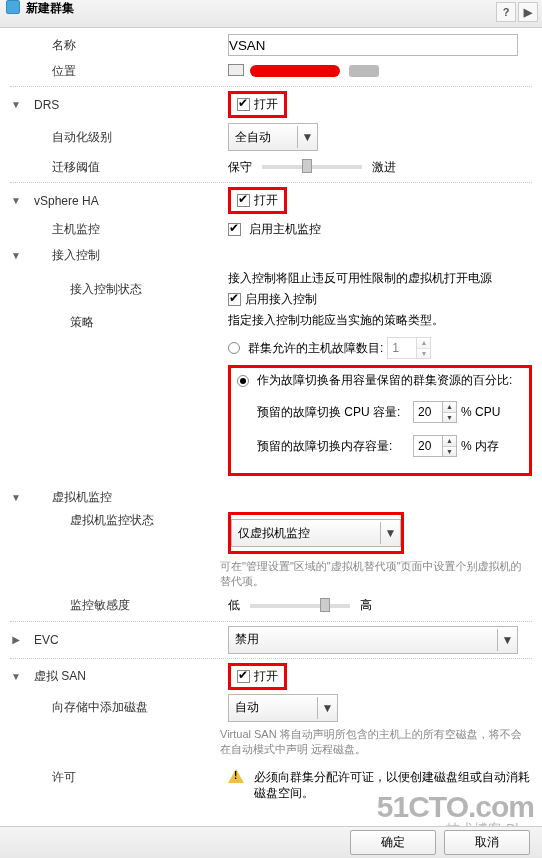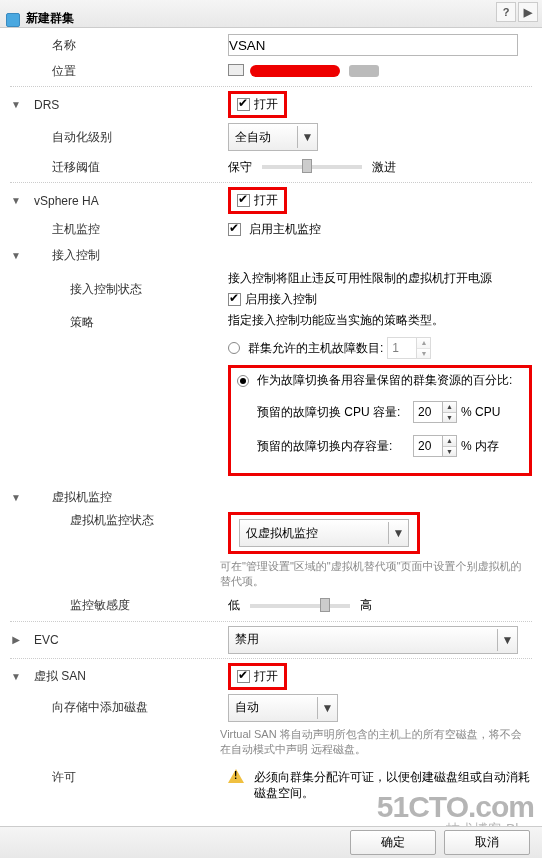--- a/index.html
+++ b/index.html
@@ -11,21 +11,21 @@
     width: 542px;
     height: 858px;
     overflow: hidden;
     position: relative;
   }
   .titlebar {
     height: 28px;
     background: linear-gradient(#f5f5f5, #e8e8e8);
     border-bottom: 1px solid #ccc;
     display: flex;
-    align-items: flex-end;
+    align-items: flex-start;
     padding: 0 6px;
     font-weight: bold;
     position: relative;
   }
   .titlebar .cluster-icon {
     width: 14px; height: 14px;
     background: #4aa8e0;
     margin-right: 6px;
     border: 1px solid #3a8ac0;
     border-radius: 2px;
@@ -425,21 +425,21 @@
   <div class="row l1" style="margin-top:6px;">
     <span class="arrow">▼</span>
     <span class="label">虚拟机监控</span>
     <span class="value"></span>
   </div>
 
   <div class="row l2" style="align-items:flex-start;">
     <span class="arrow"></span>
     <span class="label">虚拟机监控状态</span>
     <span class="value">
-      <span class="red-box" style="padding:4px 8px;">
+      <span class="red-box" style="padding:4px 0;">
         <span class="select" style="width:170px;">
           <span>仅虚拟机监控</span>
             <span class="dd">▼</span>
         </span>
       </span>
     </span>
   </div>
   <div class="note">可在"管理设置"区域的"虚拟机替代项"页面中设置个别虚拟机的替代项。</div>
 
   <div class="row l2">

